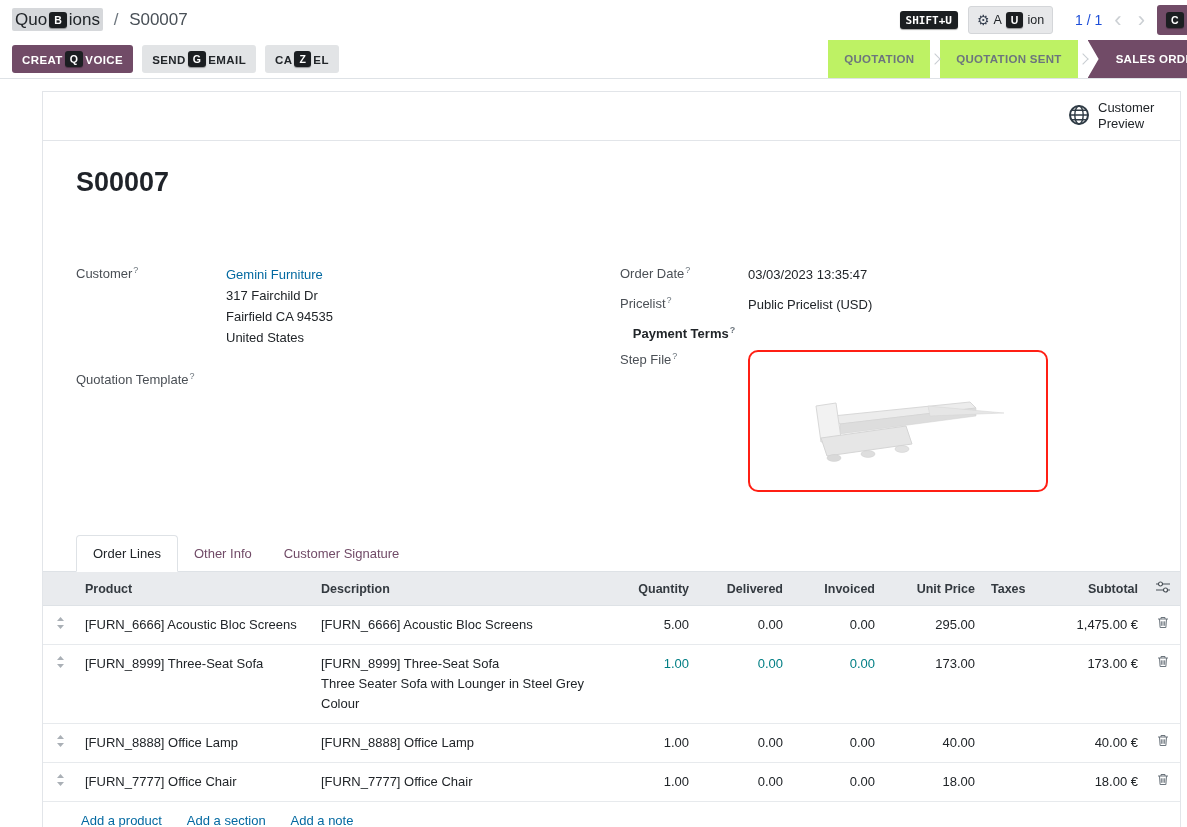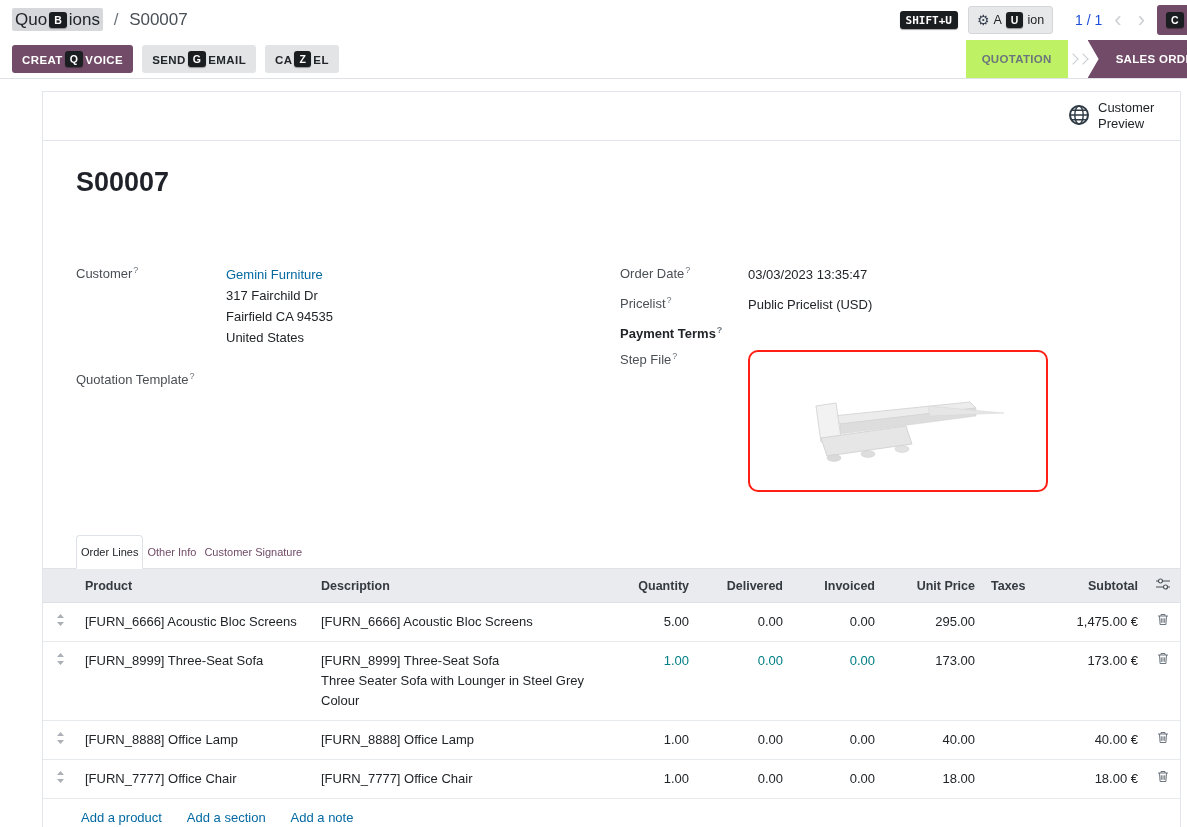--- a/index.html
+++ b/index.html
@@ -154,21 +154,21 @@
 
   .sheet-body { padding: 18px 16px 0 33px; }
   .doc-title { font-size: 27px; font-weight: 700; color: #1f2329; margin: 8px 0 26px; }
 
   .field-grid { display: flex; }
   .fcol { width: 50%; margin-top: 40px; }
   .frow { display: flex; align-items: flex-start; margin-bottom: 9px; }
   .flabel { width: 150px; flex: none; color: #4a4f55; padding-top: 1px; }
   .fcol-right .flabel { width: 128px; }
   .flabel sup { font-size: 9px; color: #6c757d; margin-left: 1px; }
-  .flabel.bold { font-weight: 700; color: #212529; }
+  .flabel.bold { font-weight: 700; color: #212529; text-align: center; }
   .fvalue { color: #212529; line-height: 21px; }
   .link { color: #0369a1; text-decoration: none; cursor: pointer; }
   .pre-line { white-space: pre-line; }
   .frow.spaced { margin-top: 22px; }
   .stepfile-box {
     width: 300px;
     height: 142px;
     border: 2px solid #ff1f14;
     border-radius: 10px;
     background: #fff;
@@ -180,22 +180,22 @@
 
   
   .tabs {
     display: flex;
     align-items: flex-end;
     border-bottom: 1px solid #dee2e6;
     padding-left: 33px;
     margin-top: 34px;
   }
   .tab {
-    padding: 10px 4px;
-    font-size: 11px;
+    padding: 10px 16px;
+    font-size: 13px;
     cursor: pointer;
     color: #714B67;
     background: none;
     border: none;
   }
   .tab.active {
     color: #212529;
     background: #fff;
     border: 1px solid #dee2e6;
     border-bottom: 1px solid #fff;
@@ -273,20 +273,21 @@
 
 <div class="controlbar">
   <div class="cb-left">
     <button class="btn btn-primary"><span>CREAT</span><span class="kbd">Q</span><span>VOICE</span></button>
     <button class="btn btn-secondary"><span>SEND</span><span class="kbd">G</span><span>EMAIL</span></button>
     <button class="btn btn-secondary"><span>CA</span><span class="kbd">Z</span><span>EL</span></button>
   </div>
   <div class="statusbar">
     <span class="stage">QUOTATION</span>
     <span class="stage-sep"></span>
+    <span class="stage">QUOTATION SENT</span>
     <span class="stage-sep"></span>
     <span class="stage active">SALES ORDER</span>
   </div>
 </div>
 
 <div class="sheet">
 
   <div class="preview-bar">
     <button class="preview-btn">
       <span>

